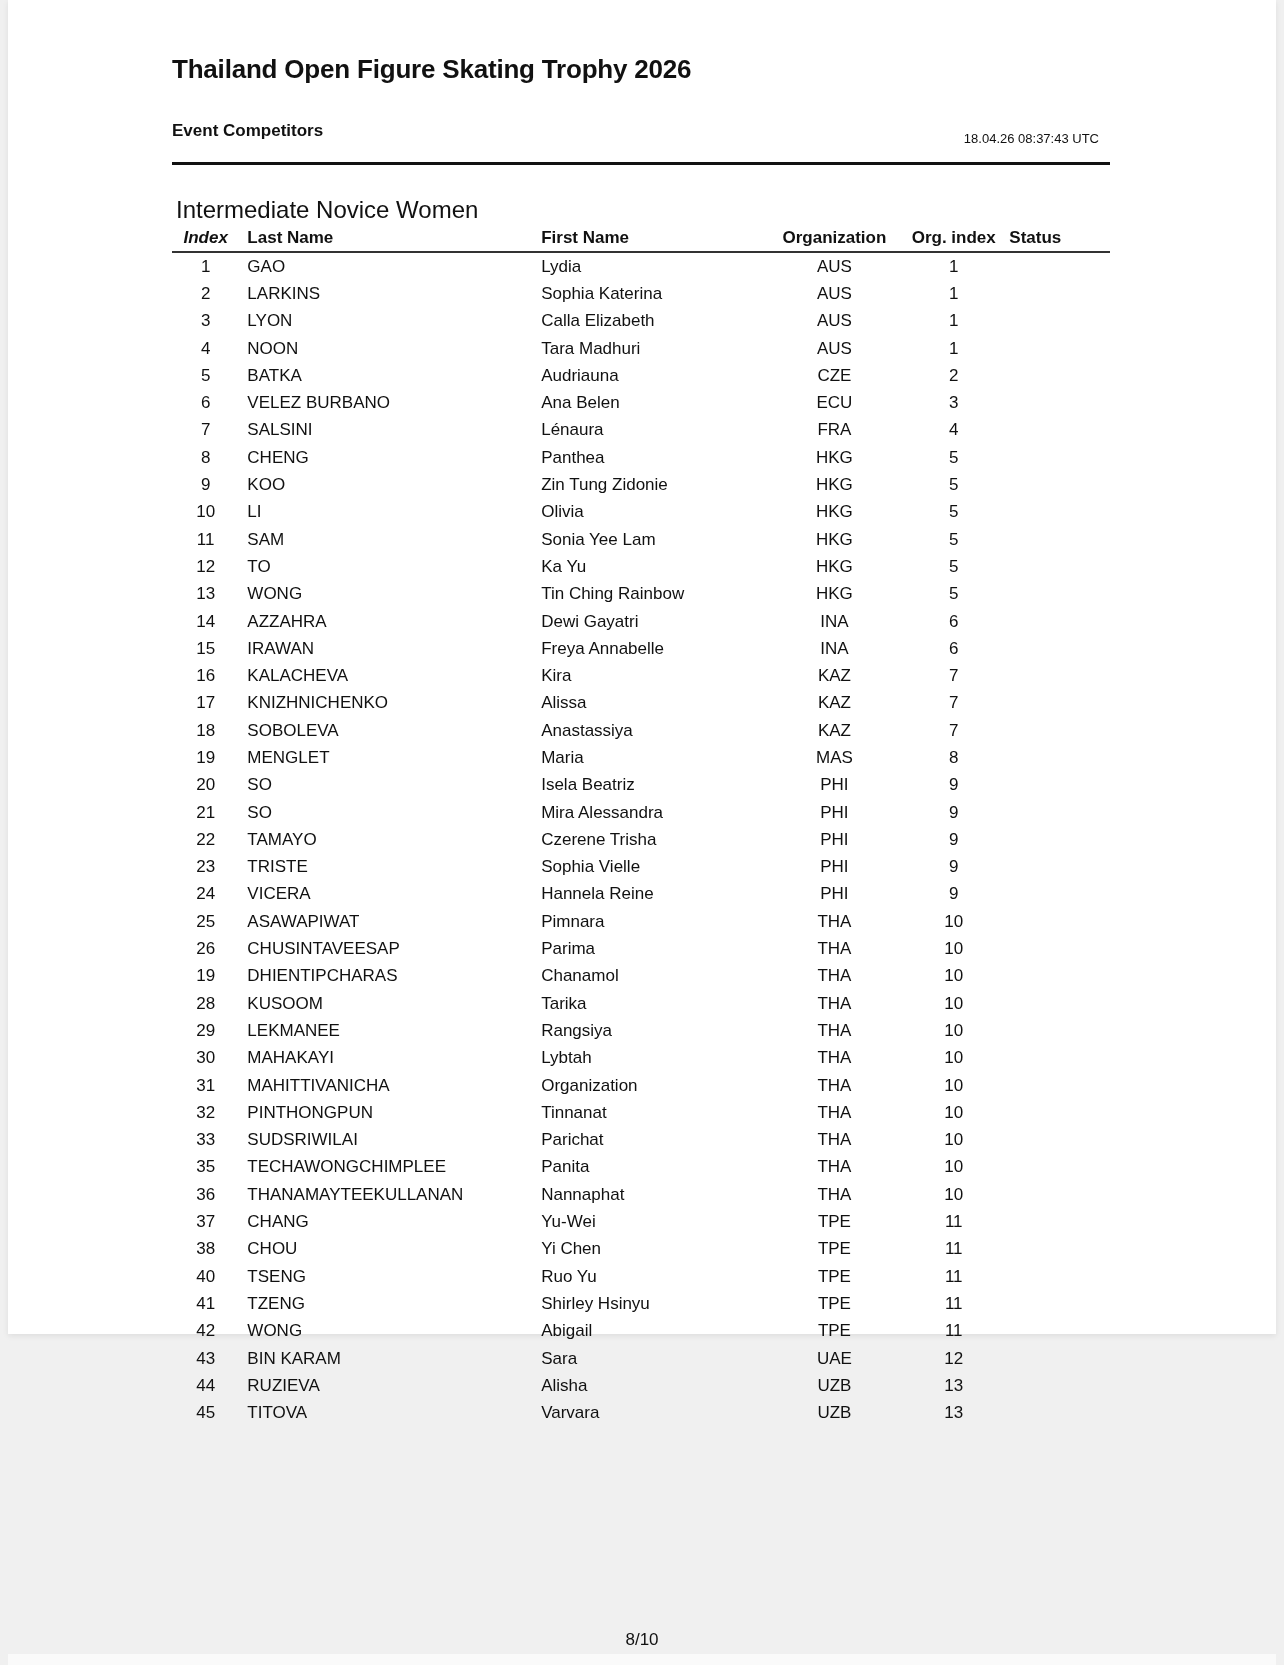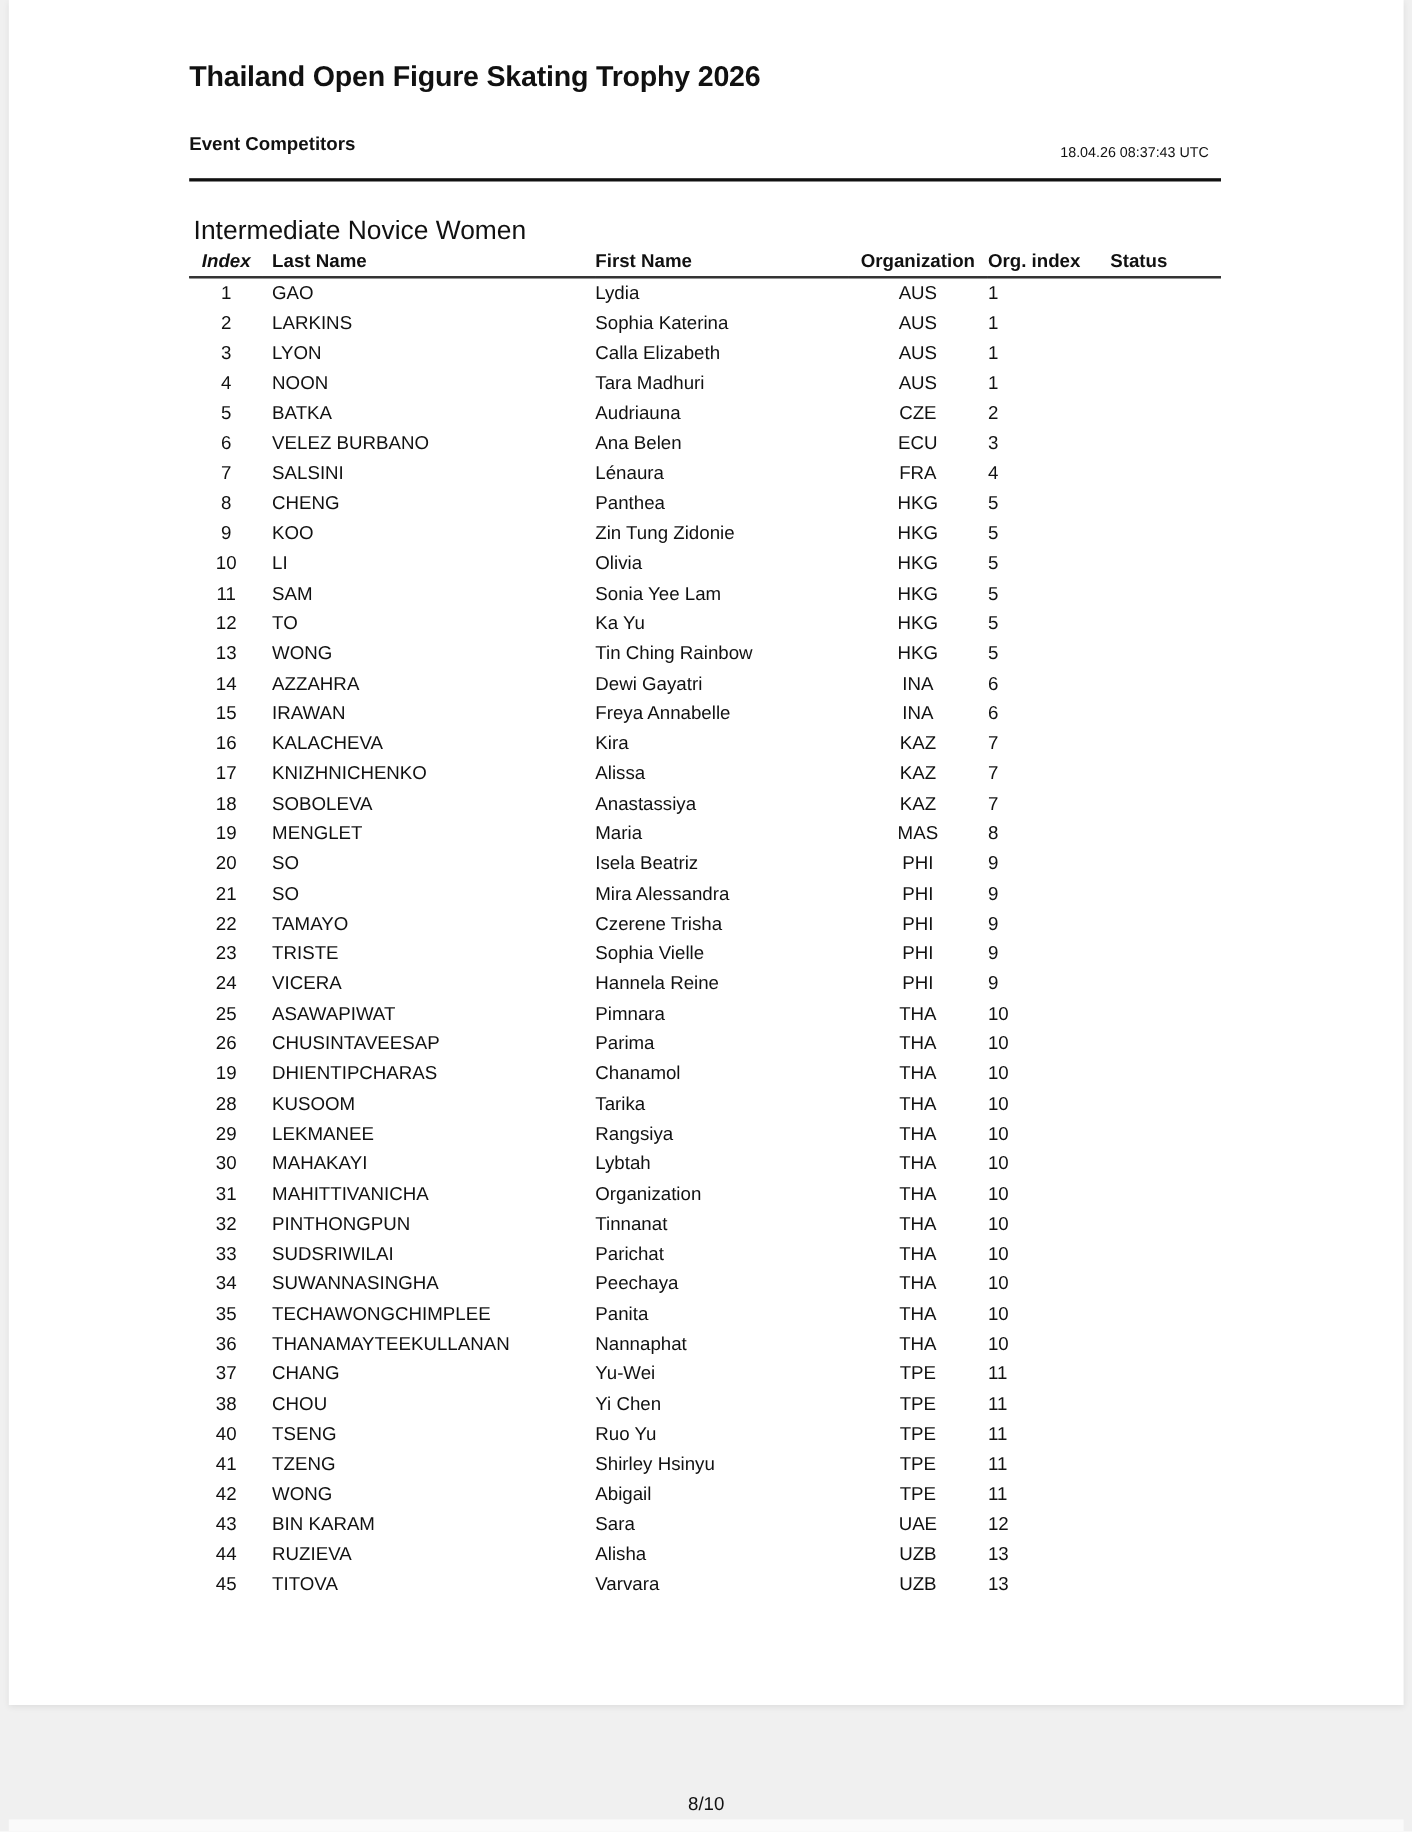--- a/index.html
+++ b/index.html
@@ -13,21 +13,21 @@
       position: relative;
       overflow: hidden;
       font-family: "Liberation Sans", "DejaVu Sans", sans-serif;
       color: #111;
     }
     .page {
       position: absolute;
       left: 8px;
       top: 0;
       width: 1268px;
-      height: 1550px;
+      height: 1334px;
       background: #ffffff;
       box-shadow: 0 2px 6px rgba(0,0,0,0.08);
     }
     .next-page {
       position: absolute;
       left: 8px;
       top: 1654px;
       width: 1268px;
       height: 30px;
       background: #fafafa;
@@ -92,21 +92,21 @@
     table.competitors td {
       height: 27.3px;
       padding: 0;
       white-space: nowrap;
       vertical-align: middle;
     }
     .col-index { width: 68px; text-align: center; }
     .col-last { width: 296px; text-align: left; padding-left: 8px !important; }
     .col-first { width: 232px; text-align: left; }
     .col-org { width: 128px; text-align: center; }
-    .col-orgidx { width: 112px; text-align: left; }
+    .col-orgidx { width: 112px; text-align: center; }
     .col-status { width: 102px; text-align: left; }
     th.col-index { text-align: center; font-style: italic; }
     .page-number {
       position: absolute;
       left: 0;
       width: 1268px;
       top: 1608px;
       text-align: center;
       font-size: 17px;
       margin-top: 22px;
@@ -393,28 +393,20 @@
         </tr>
         <tr>
           <td class="col-index">33</td>
           <td class="col-last">SUDSRIWILAI</td>
           <td class="col-first">Parichat</td>
           <td class="col-org">THA</td>
           <td class="col-orgidx">10</td>
           <td class="col-status"></td>
         </tr>
         <tr>
-          <td class="col-index">34</td>
-          <td class="col-last">SUWANNASINGHA</td>
-          <td class="col-first">Peechaya</td>
-          <td class="col-org">THA</td>
-          <td class="col-orgidx">10</td>
-          <td class="col-status"></td>
-        </tr>
-        <tr>
           <td class="col-index">35</td>
           <td class="col-last">TECHAWONGCHIMPLEE</td>
           <td class="col-first">Panita</td>
           <td class="col-org">THA</td>
           <td class="col-orgidx">10</td>
           <td class="col-status"></td>
         </tr>
         <tr>
           <td class="col-index">36</td>
           <td class="col-last">THANAMAYTEEKULLANAN</td>

